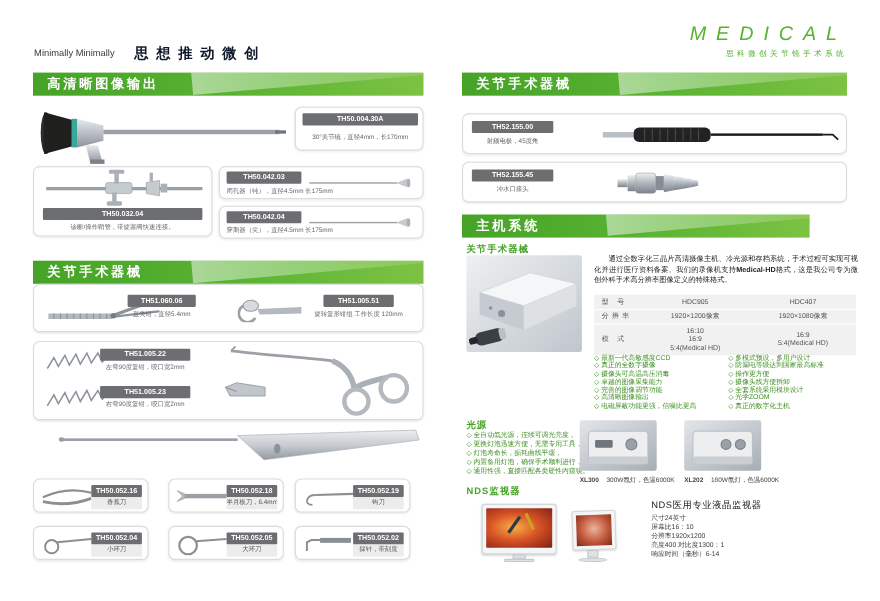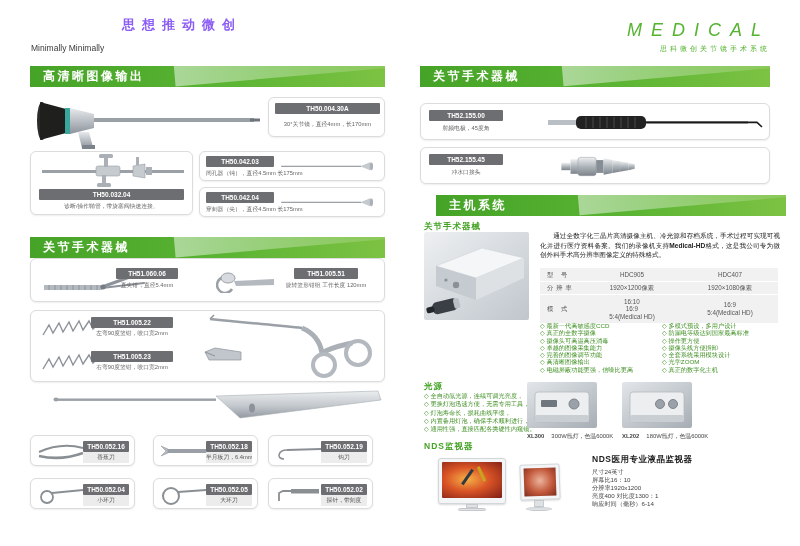--- a/index.html
+++ b/index.html
@@ -4,21 +4,21 @@
 <style>
 *{margin:0;padding:0;box-sizing:border-box}
 html,body{background:#fff}
 .page{position:relative;width:800px;height:546px;background:#fff;overflow:hidden;
   font-family:"Liberation Sans","DejaVu Sans",sans-serif;color:#333}
 .abs{position:absolute}
 
 .logo{position:absolute;left:30px;top:13px;font-size:27px;font-weight:800;letter-spacing:1px;color:#262626}
 .logo .bang{color:#e2231a}
 .logo-sub{position:absolute;left:31px;top:43px;font-size:8.5px;color:#3a3a3a}
-.slogan{position:absolute;left:122px;top:16px;font-size:13px;font-weight:700;color:#8b5cf6;letter-spacing:7px}
+.slogan{position:absolute;left:122px;top:40px;font-size:13px;font-weight:700;color:#0f172a;letter-spacing:7px}
 .brand{position:absolute;right:30px;top:20px;font-size:18px;font-style:italic;font-weight:400;color:#54b32f;letter-spacing:9px}
 .brand-sub{position:absolute;right:30px;top:44px;font-size:7px;color:#54b32f;letter-spacing:3px}
 
 .secbar{position:absolute;height:21px;background:linear-gradient(90deg,#45a327,#5bb433 55%,#7dc243);overflow:hidden}
 .secbar::before{content:"";position:absolute;right:-30px;top:-16px;width:68%;height:26px;
   background:linear-gradient(90deg,rgba(255,255,255,.5),rgba(255,255,255,.06));transform:rotate(-5deg)}
 .secbar .t{position:relative;z-index:2;display:block;color:#fff;font-size:12px;font-weight:bold;
   letter-spacing:2.5px;line-height:21px;padding-left:13px}
 
 .pbox{position:absolute;background:#fff;border:1px solid #dcdcdc;border-radius:6px;box-shadow:0 1px 2px rgba(0,0,0,.07)}
@@ -36,21 +36,21 @@
 .blts li::before{content:"◇ "}
 .blts.light li{line-height:8.3px}
 .spec{position:absolute;width:238px;background:#f1f1f2;font-size:6.3px;color:#555}
 .spec .row{display:grid;grid-template-columns:42px 100px 96px;border-bottom:1px solid #fff}
 .spec .row:last-child{border-bottom:none}
 .spec .cell{display:flex;flex-direction:column;align-items:center;justify-content:center;text-align:center;padding:2.5px 0;line-height:7.6px}
 .spec .lab{align-items:flex-start;padding-left:7px;letter-spacing:3px;justify-content:center}
 .photo{position:absolute;border-radius:2px;overflow:hidden}
 .cap{position:absolute;font-size:5.9px;color:#444;white-space:nowrap}
 .cap .model{font-weight:bold;margin-right:7px}
-.ndstitle{position:absolute;font-size:8.5px;font-weight:bold;color:#1c1c1c;letter-spacing:.5px}
+.ndstitle{position:absolute;font-size:8.5px;font-weight:normal;color:#1c1c1c;letter-spacing:.5px}
 .ndsspecs{position:absolute;list-style:none;font-size:6.2px;color:#444}
 .ndsspecs li{line-height:8px;white-space:nowrap}
 
 .mon1{position:absolute;width:68px;height:46px;background:#f4f5f6;border:1px solid #d4d7da;border-radius:3px;box-shadow:0 1px 2px rgba(0,0,0,.15)}
 .mon1 .scr{position:absolute;left:3px;top:3px;right:3px;bottom:5px;border-radius:1px;
   background:radial-gradient(ellipse at 42% 48%,#f6b146 0%,#d95426 45%,#7e1d16 100%)}
 .mon1 .tool{position:absolute;left:24px;top:6px;width:3px;height:18px;background:#2e3a40;transform:rotate(35deg)}
 .mon1 .tool2{position:absolute;left:38px;top:4px;width:3px;height:16px;background:#caa21d;transform:rotate(-25deg)}
 .monstand{position:absolute;background:#dfe2e5;border:1px solid #c6cacd}
 .mon2{position:absolute;width:40px;height:36px;background:#f4f5f6;border:1px solid #d4d7da;border-radius:2px;box-shadow:0 1px 2px rgba(0,0,0,.15);transform:rotate(-2deg)}
@@ -273,21 +273,21 @@
       <rect x="12" y="10" width="8" height="16" fill="url(#met)"></rect>
       <rect x="20" y="8" width="20" height="20" rx="3" fill="url(#met)" stroke="#8d939a" stroke-width=".5"></rect>
       <rect x="40" y="11" width="8" height="14" fill="#868d94"></rect>
       <polygon points="48,9 58,11 58,25 48,27" fill="url(#met)"></polygon>
       <polygon points="58,11 67,12.5 67,23.5 58,25" fill="url(#met)"></polygon>
       <polygon points="67,12.5 75,14 75,22 67,23.5" fill="url(#met)"></polygon>
       <polygon points="75,14 82,15.5 82,20.5 75,22" fill="url(#met)"></polygon>
     </svg>
   </div>
 
-  <div class="secbar" style="left:436px;top:195px;width:350px">
+  <div class="secbar" style="left:420px;top:195px;width:316px">
     <span class="t">主机系统</span>
   </div>
 
   <div class="gtitle" style="left:424px;top:221px">关节手术器械</div>
 
   <div class="photo" style="left:424px;top:232px;width:105px;height:88px;background:linear-gradient(140deg,#eef0f2,#bfc6cc)">
     <svg width="105" height="88" viewBox="0 0 105 88">
       <polygon points="12,34 58,16 100,26 52,46" fill="#f5f6f7" stroke="#cfd4d8" stroke-width=".6"></polygon>
       <polygon points="52,46 100,26 100,46 52,68" fill="#dde1e4"></polygon>
       <polygon points="12,34 52,46 52,68 12,54" fill="#c5cbd0"></polygon>

